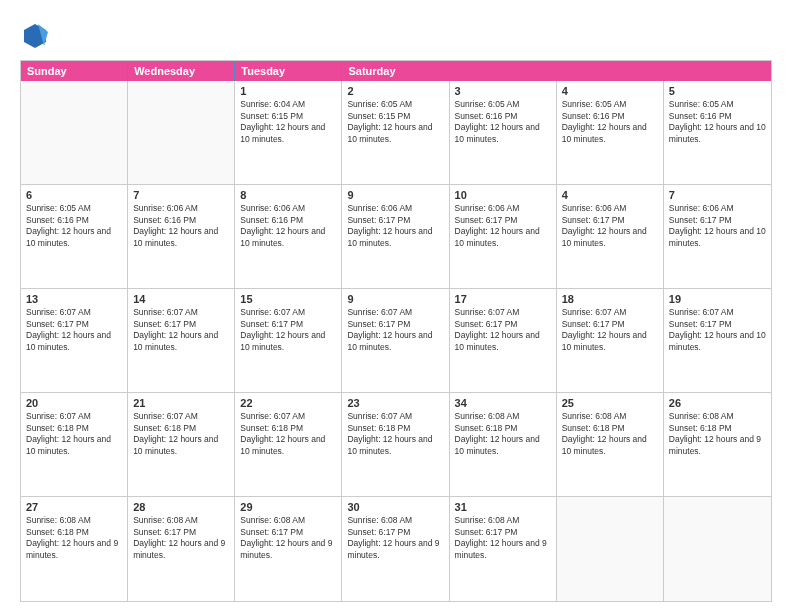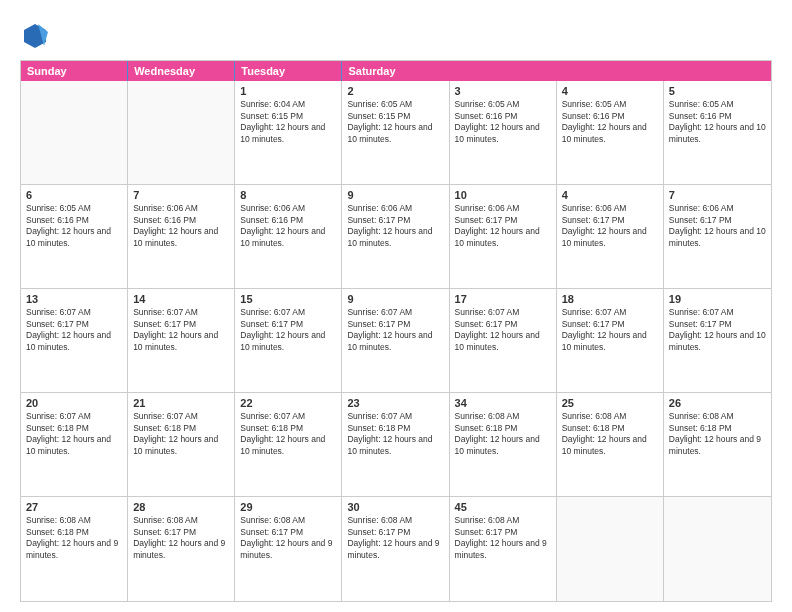--- a/index.html
+++ b/index.html
@@ -327,21 +327,21 @@
 Sunset: 6:17 PM
 Daylight: 12 hours and 9 minutes.</div>
           </div>
           <div class="cal-cell">
             <span class="day-num">30</span>
             <div class="cell-info" style="white-space: pre-line;">Sunrise: 6:08 AM
 Sunset: 6:17 PM
 Daylight: 12 hours and 9 minutes.</div>
           </div>
           <div class="cal-cell">
-            <span class="day-num">45</span>
+            <span class="day-num">31</span>
             <div class="cell-info" style="white-space: pre-line;">Sunrise: 6:08 AM
 Sunset: 6:17 PM
 Daylight: 12 hours and 9 minutes.</div>
           </div>
           <div class="cal-cell empty"></div>
           <div class="cal-cell empty"></div>
         </div>
       </div>
   </div>
 </div>

